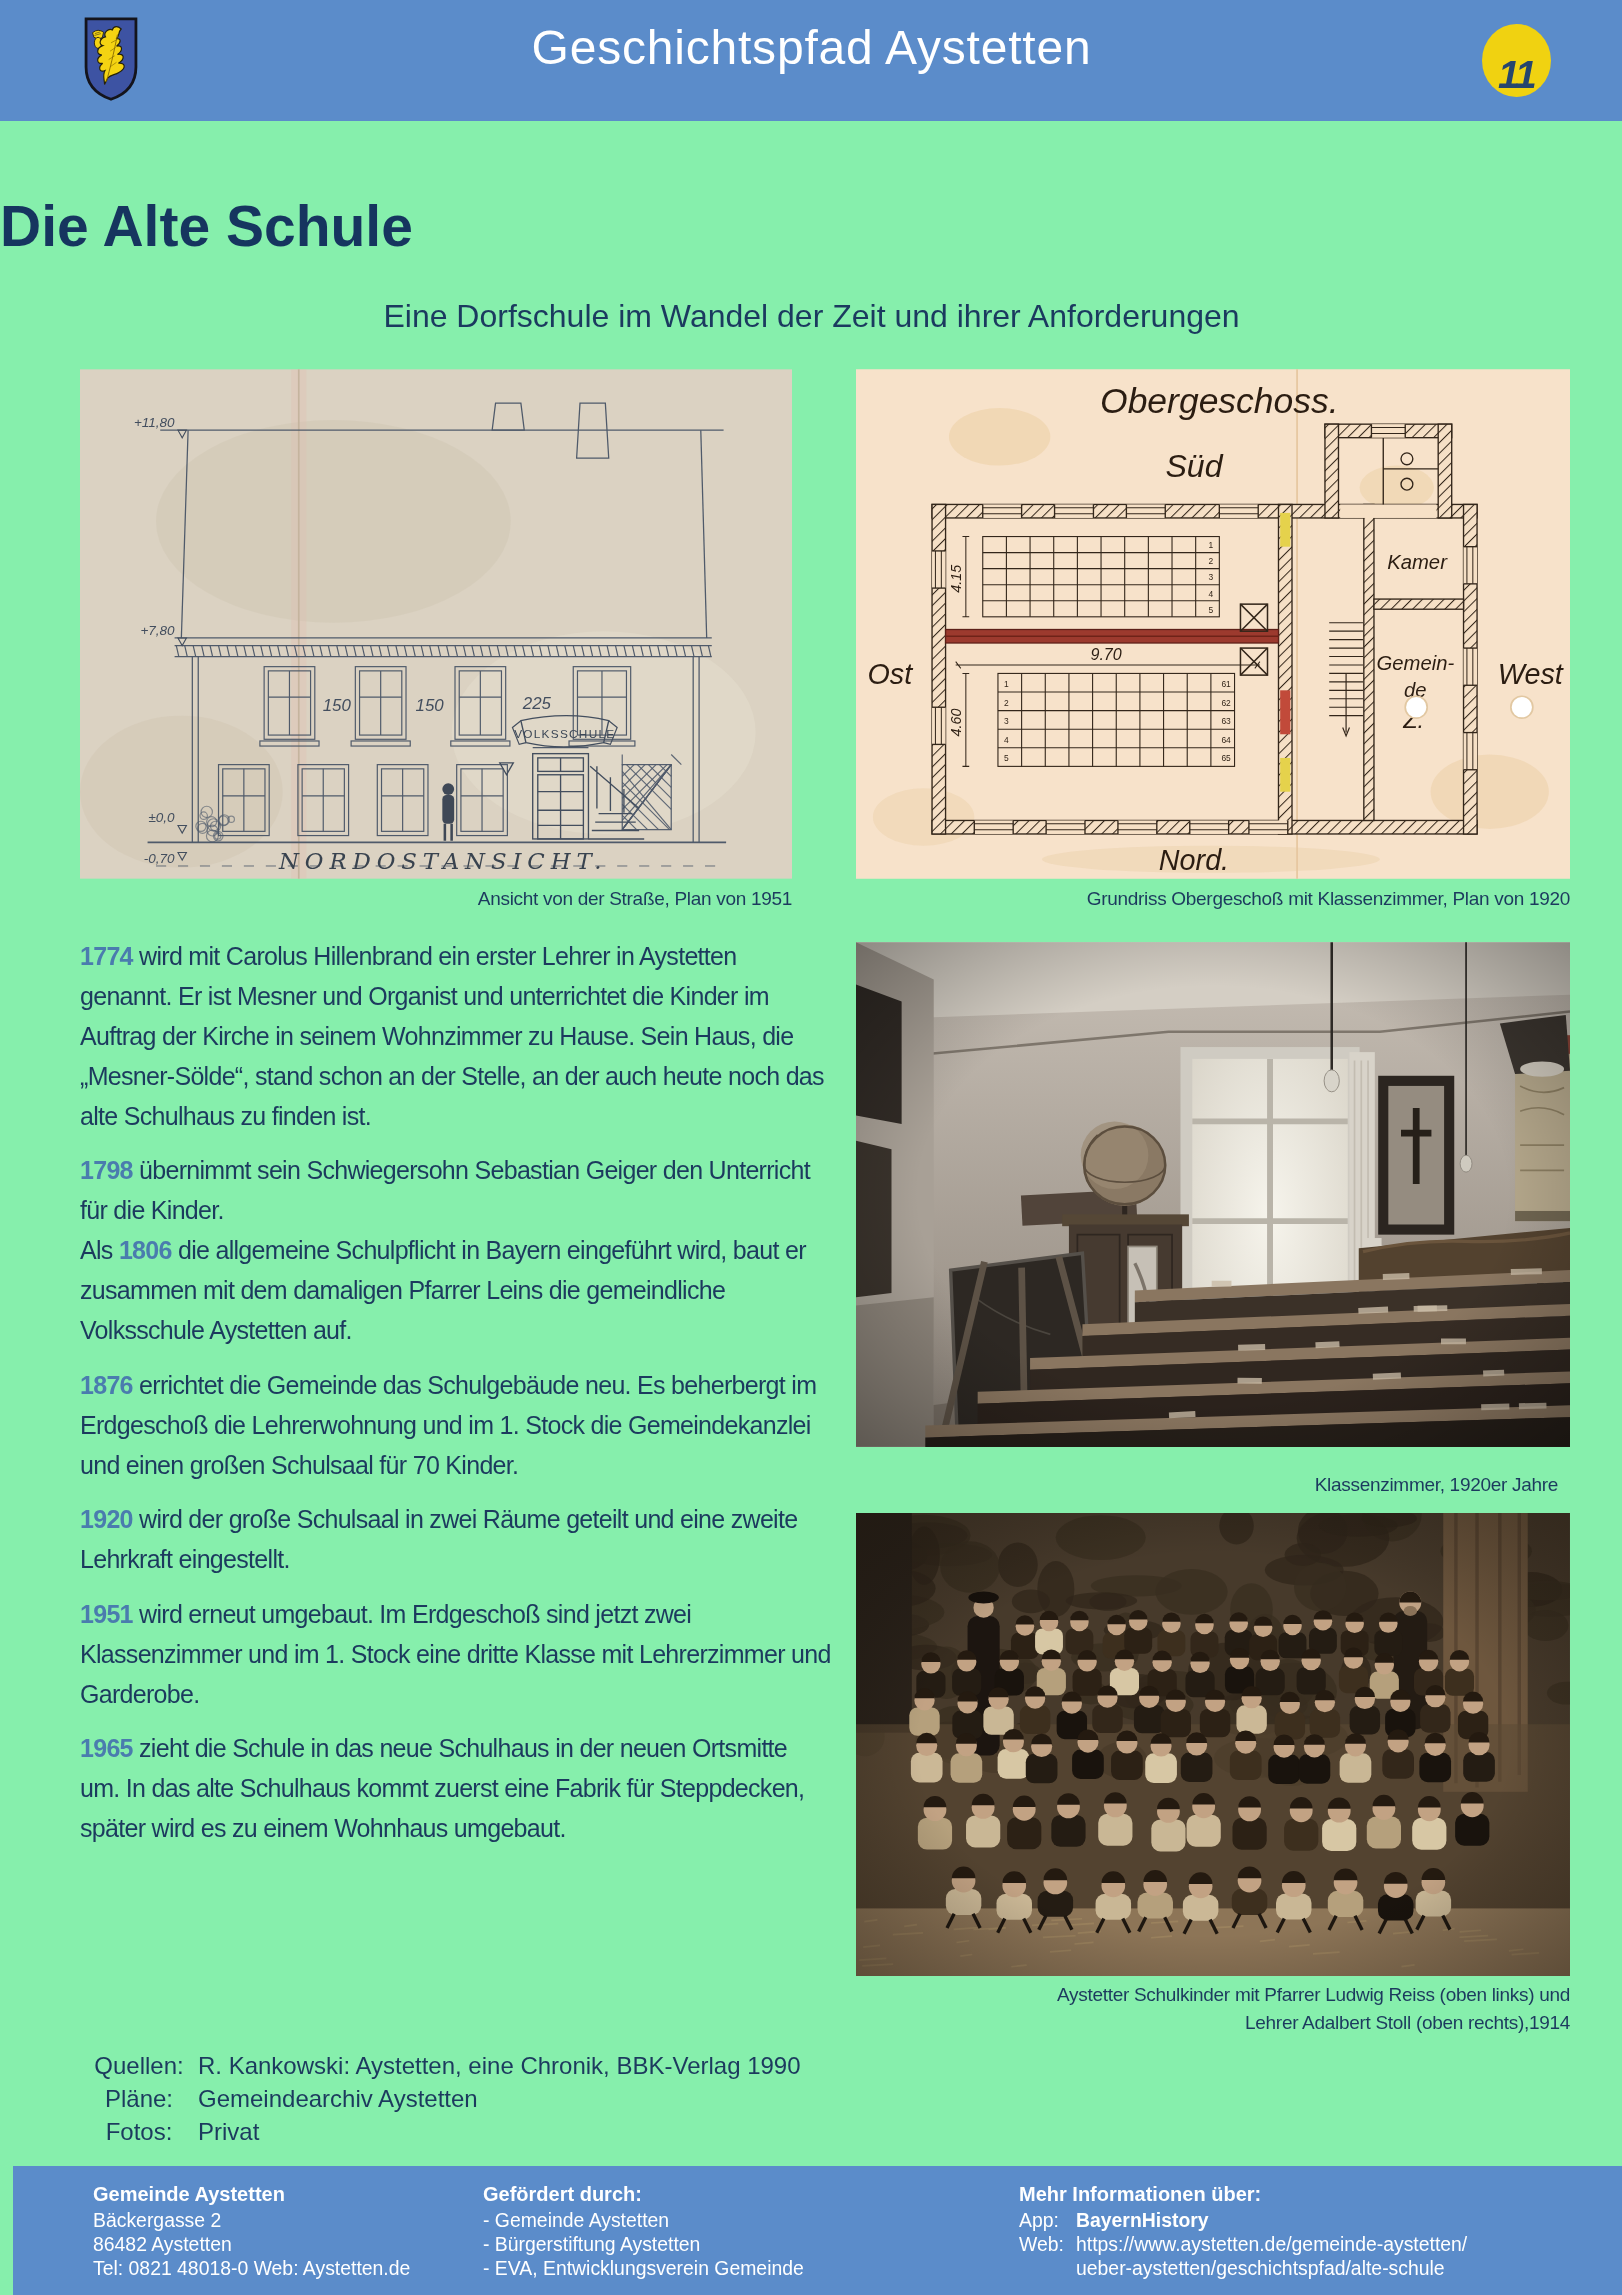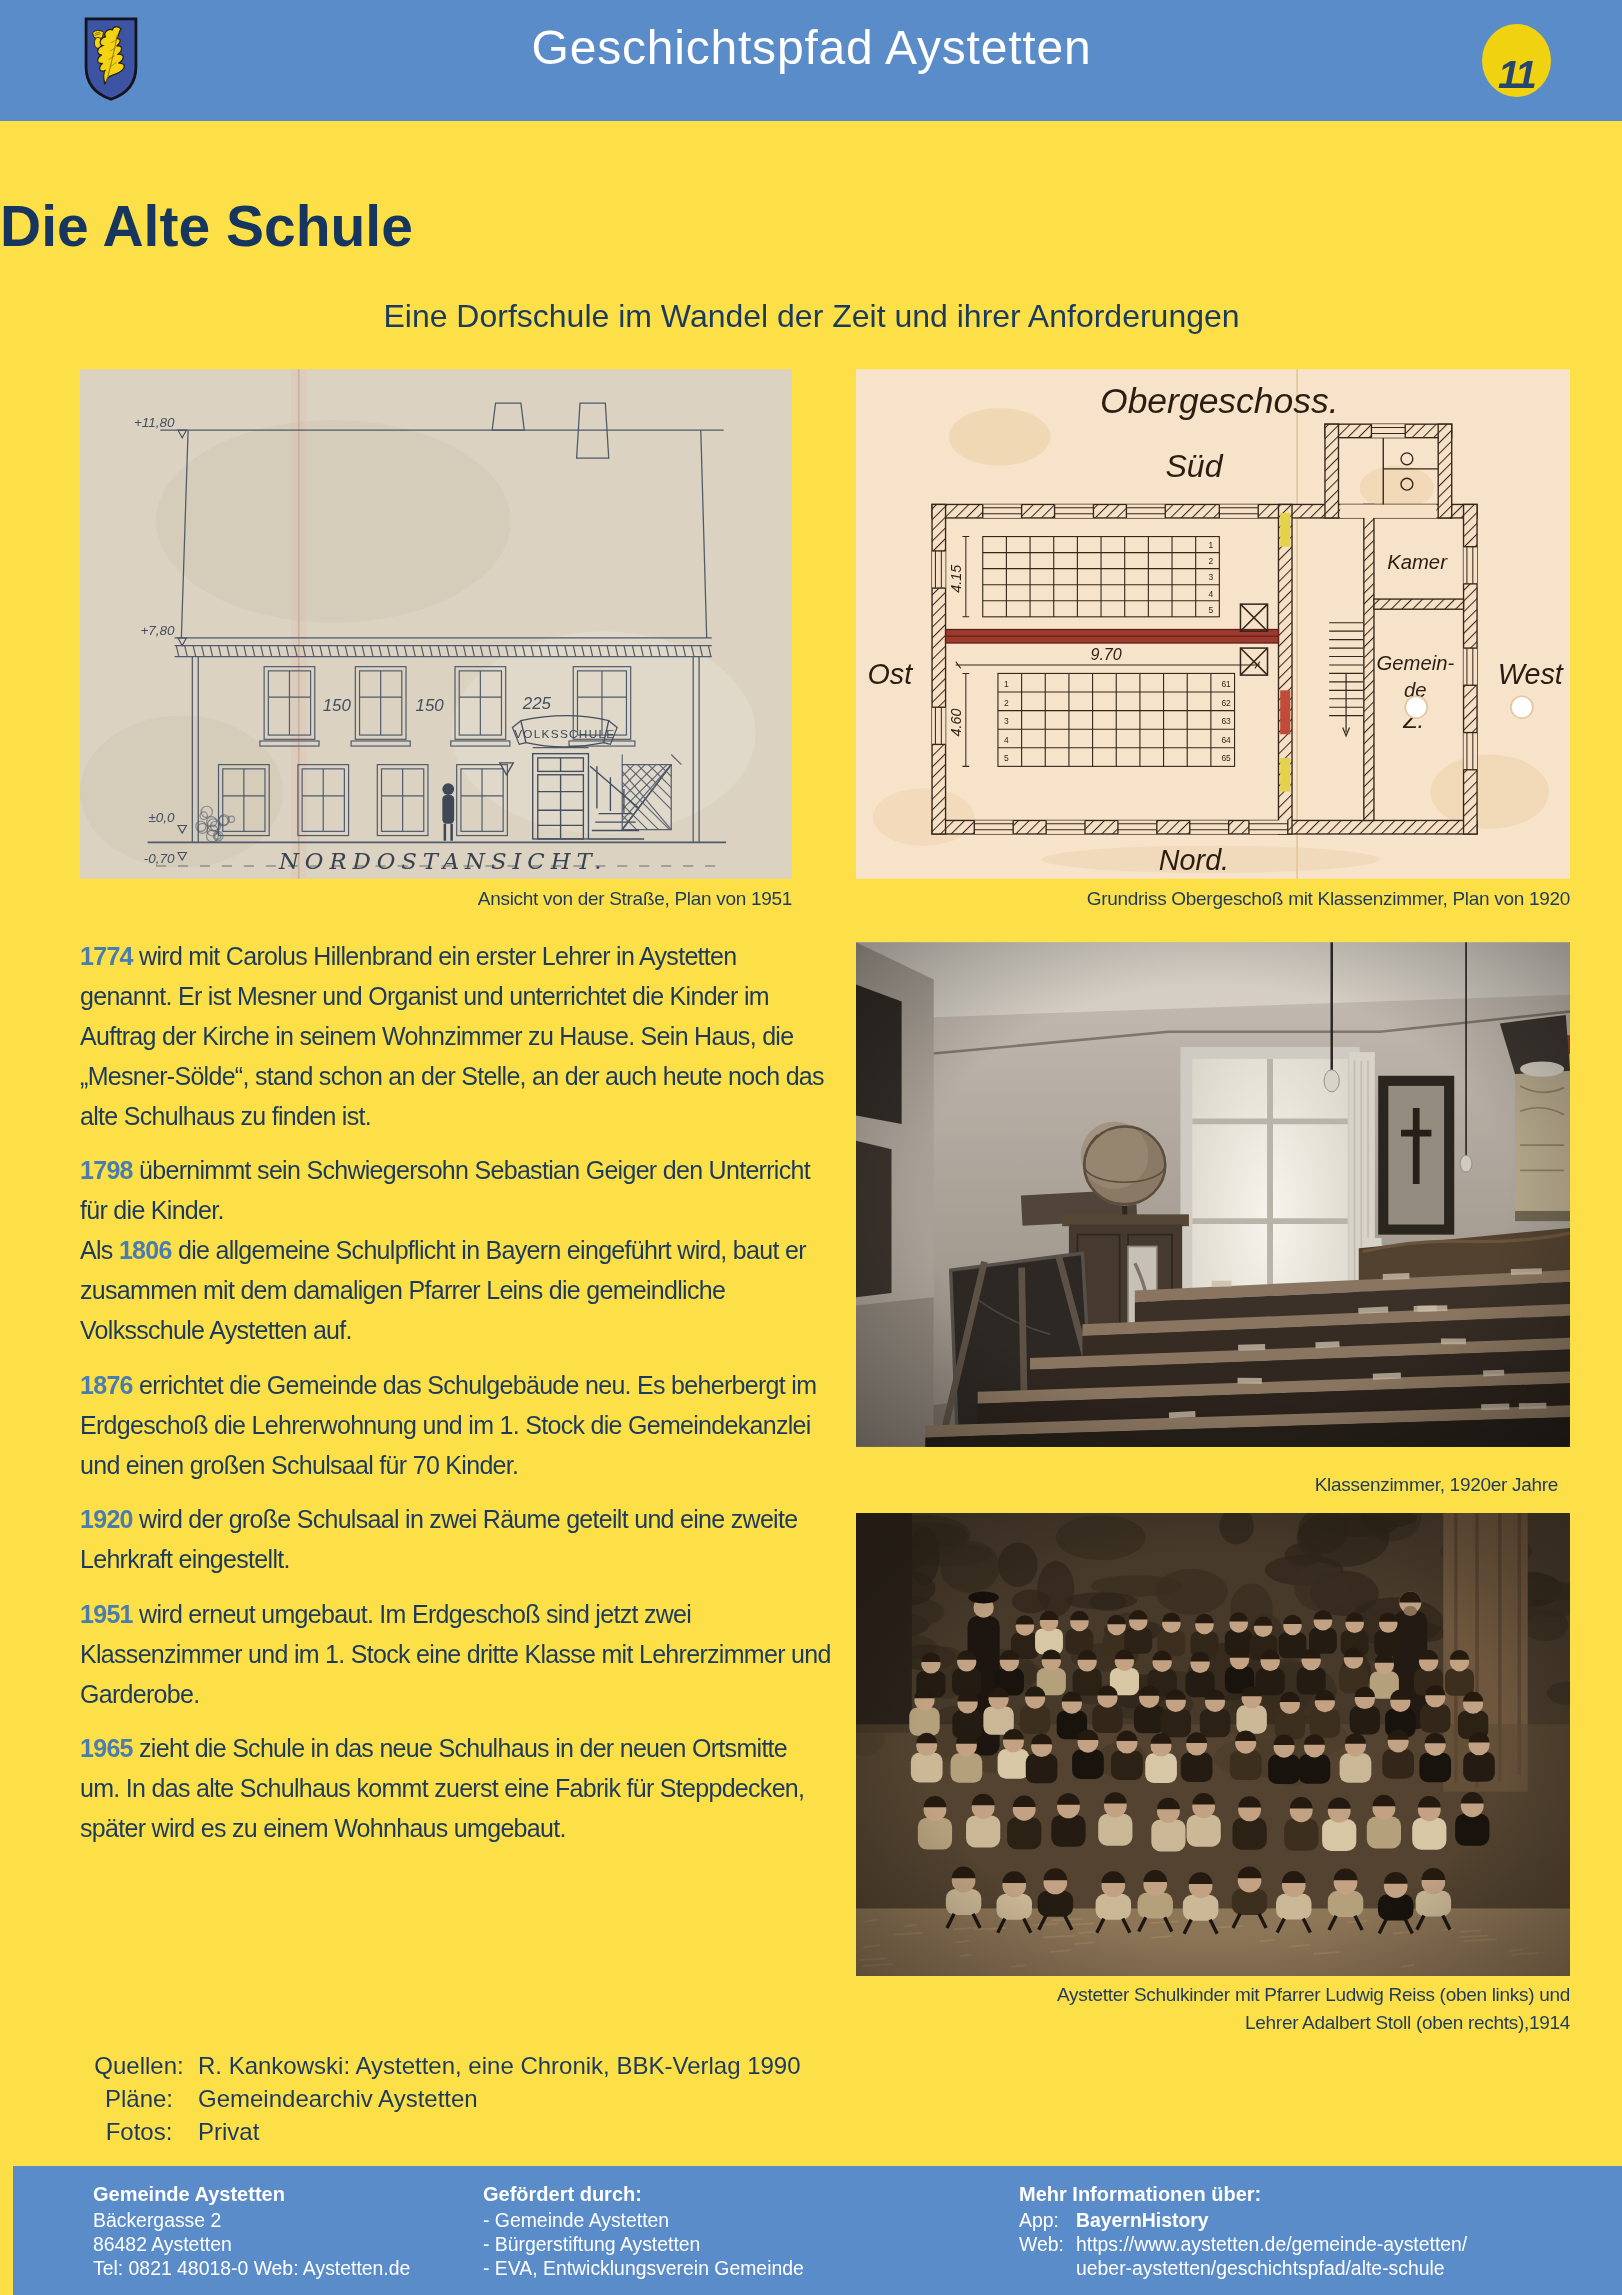--- a/index.html
+++ b/index.html
@@ -1,16 +1,16 @@
 <!DOCTYPE html>
 <html style="font-size:13.5px"><head>
 <meta charset="utf-8">
 <style>
   html,body{margin:0;padding:0;background:#888;}
-  #page{position:relative;width:1623px;height:2295px;background:#fde047;overflow:hidden;
+  #page{position:relative;width:1623px;height:2295px;background:#86efac;overflow:hidden;
         font-family:"Liberation Sans",sans-serif;}
   .abs{position:absolute;}
   
   #header{left:0;top:0;width:1623px;height:121px;background:#5b8cca;}
   #footer{left:0;top:2166px;width:1623px;height:129px;background:#5b8cca;color:#fff;margin-left:13px;}
   #header-title{left:0;top:20px;width:1623px;text-align:center;color:#ffffff;
     font-size:48px;letter-spacing:0.8px;font-weight:400;}
   #badge{left:1482px;top:24px;width:69px;height:73px;background:#f0d211;border-radius:50%;
     display:flex;align-items:flex-end;justify-content:center;font-style:italic;}
   #badge span{color:#26466e;font-size:39px;font-weight:bold;letter-spacing:-1.7px;}

